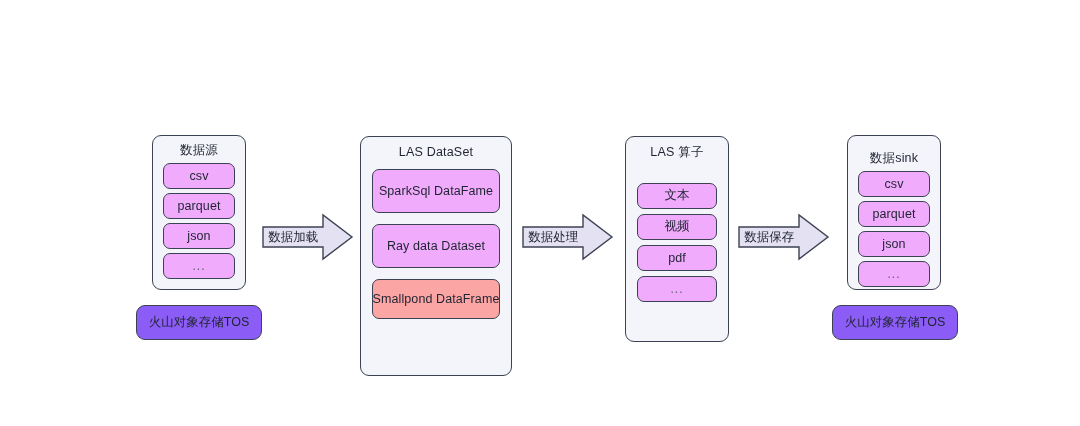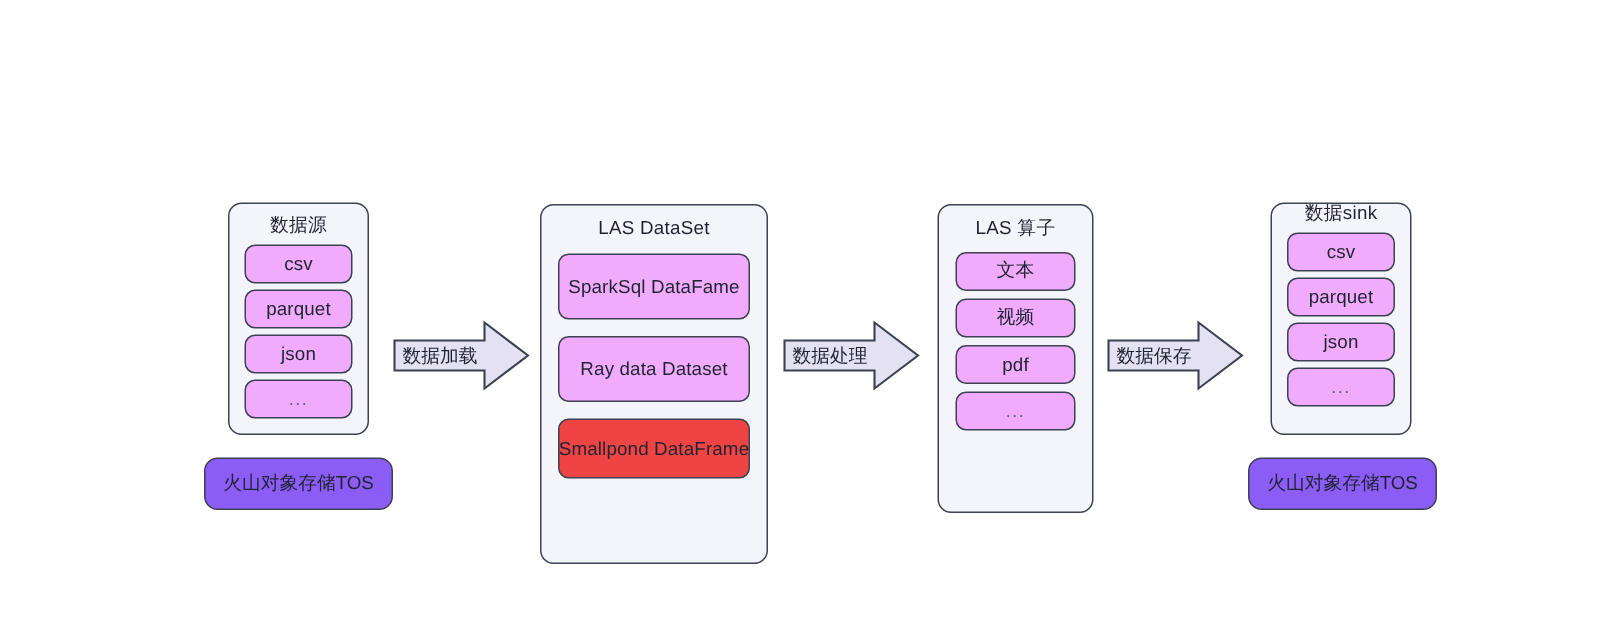--- a/index.html
+++ b/index.html
@@ -55,21 +55,21 @@
     box-sizing: border-box;
     display: flex;
     align-items: center;
     justify-content: center;
     font-size: 12.5px;
     color: #1f2330;
     white-space: nowrap;
     letter-spacing: .1px;
   }
   .chip.highlight {
-    background: #ef4444;
+    background: #fca5a5;
     border-color: #3c4252;
   }
   .chip.dots {
     font-size: 12px;
     letter-spacing: 1px;
     color: #5a6070;
   }
 
   
   .store-box {
@@ -142,36 +142,36 @@
 
   <div class="arrow" style="left:522px; top:212px; width:92px; height:50px;">
     <svg viewBox="0 0 92 50" preserveAspectRatio="none">
       <polygon points="1,15 61,15 61,3 90,25 61,47 61,35 1,35" fill="#e3e1f2" stroke="#3c4252" stroke-width="1.4" stroke-linejoin="miter"></polygon>
     </svg>
     <div class="arrow-label" style="top:19px;">数据处理</div>
   </div>
 
   <div class="node group-box" style="left:625px; top:136px; width:104px; height:206px; padding-top:9px;">
     <div class="group-title">LAS  算子</div>
-    <div style="margin-top:9px; display:flex; flex-direction:column; gap:5px; align-items:center;">
+    <div style="margin-top:24px; display:flex; flex-direction:column; gap:5px; align-items:center;">
       <div class="chip" style="width:80px; height:26px;">文本</div>
       <div class="chip" style="width:80px; height:26px;">视频</div>
       <div class="chip" style="width:80px; height:26px;">pdf</div>
       <div class="chip dots" style="width:80px; height:26px;">...</div>
     </div>
   </div>
 
   <div class="arrow" style="left:738px; top:212px; width:92px; height:50px;">
     <svg viewBox="0 0 92 50" preserveAspectRatio="none">
       <polygon points="1,15 61,15 61,3 90,25 61,47 61,35 1,35" fill="#e3e1f2" stroke="#3c4252" stroke-width="1.4" stroke-linejoin="miter"></polygon>
     </svg>
     <div class="arrow-label" style="top:19px;">数据保存</div>
   </div>
 
-  <div class="node group-box" style="left:847px; top:135px; width:94px; height:155px; padding-top:0;">
+  <div class="node group-box" style="left:847px; top:135px; width:94px; height:155px; padding-top:16px;">
     <div class="group-title">数据sink</div>
     <div style="margin-top:6px; display:flex; flex-direction:column; gap:4px; align-items:center;">
       <div class="chip" style="width:72px; height:26px;">csv</div>
       <div class="chip" style="width:72px; height:26px;">parquet</div>
       <div class="chip" style="width:72px; height:26px;">json</div>
       <div class="chip dots" style="width:72px; height:26px;">...</div>
     </div>
   </div>
   <div class="node store-box" style="left:832px; top:305px; width:126px; height:35px;">火山对象存储TOS</div>
 

